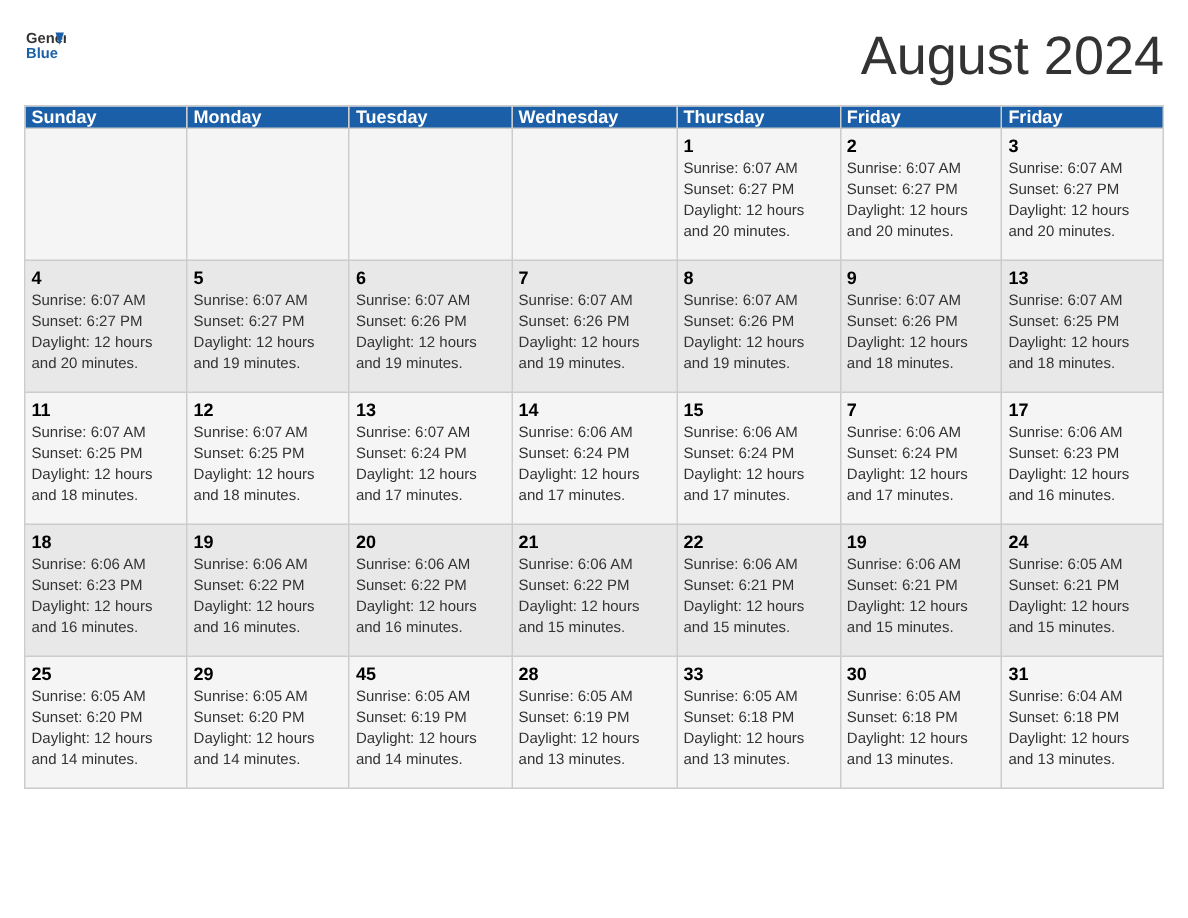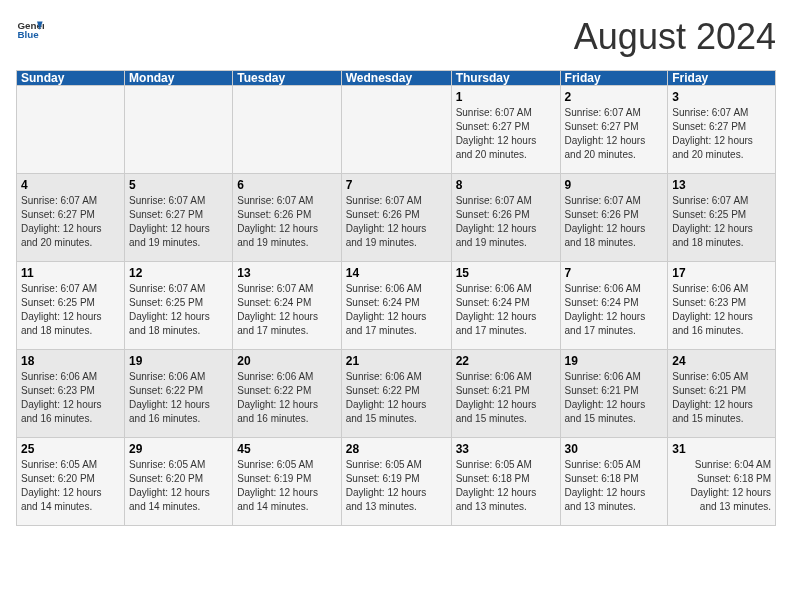--- a/index.html
+++ b/index.html
@@ -326,20 +326,20 @@
         </td>
         <td>
           <div class="day-number">30</div>
           <div class="day-info" style="white-space: pre-line;">Sunrise: 6:05 AM
 Sunset: 6:18 PM
 Daylight: 12 hours
 and 13 minutes.</div>
         </td>
         <td>
           <div class="day-number">31</div>
-          <div class="day-info" style="white-space: pre-line; text-align: right;">Sunrise: 6:04 AM
+          <div class="day-info" style="white-space: pre-line;">Sunrise: 6:04 AM
 Sunset: 6:18 PM
 Daylight: 12 hours
 and 13 minutes.</div>
         </td>
       </tr>
     </tbody>
 </table>
 
 </body></html>

